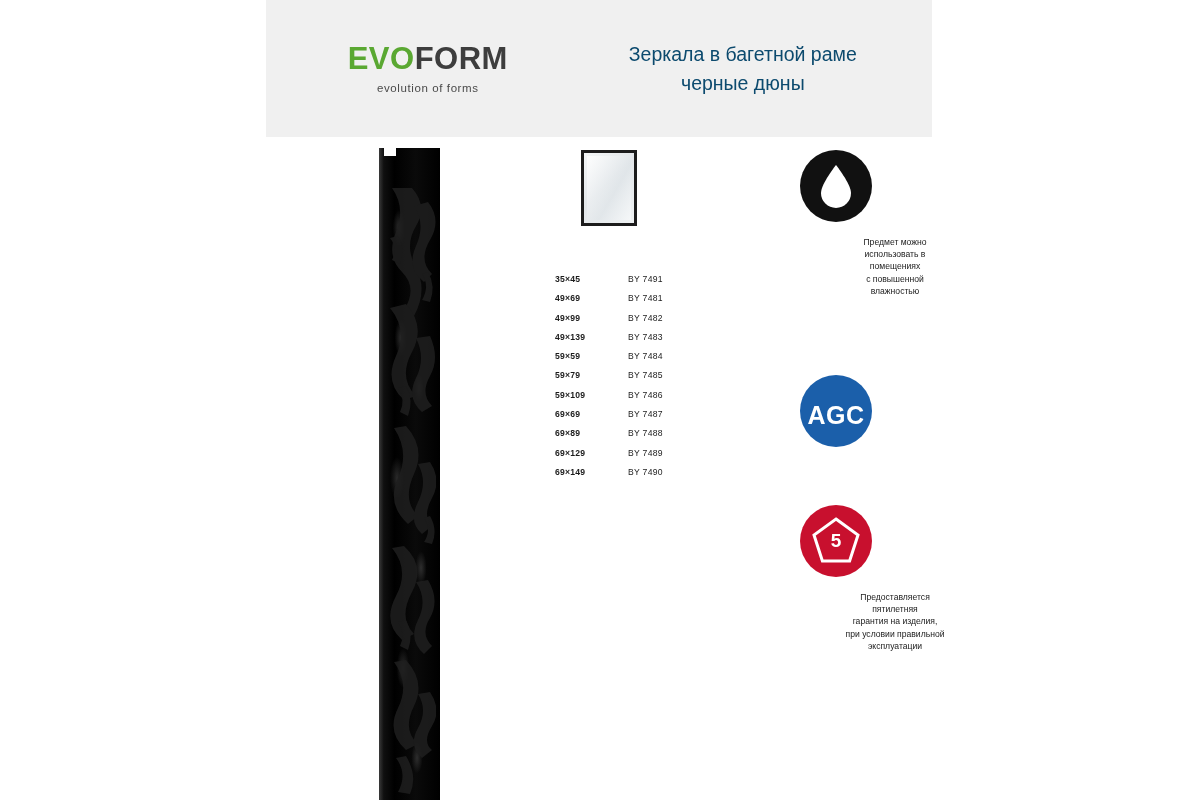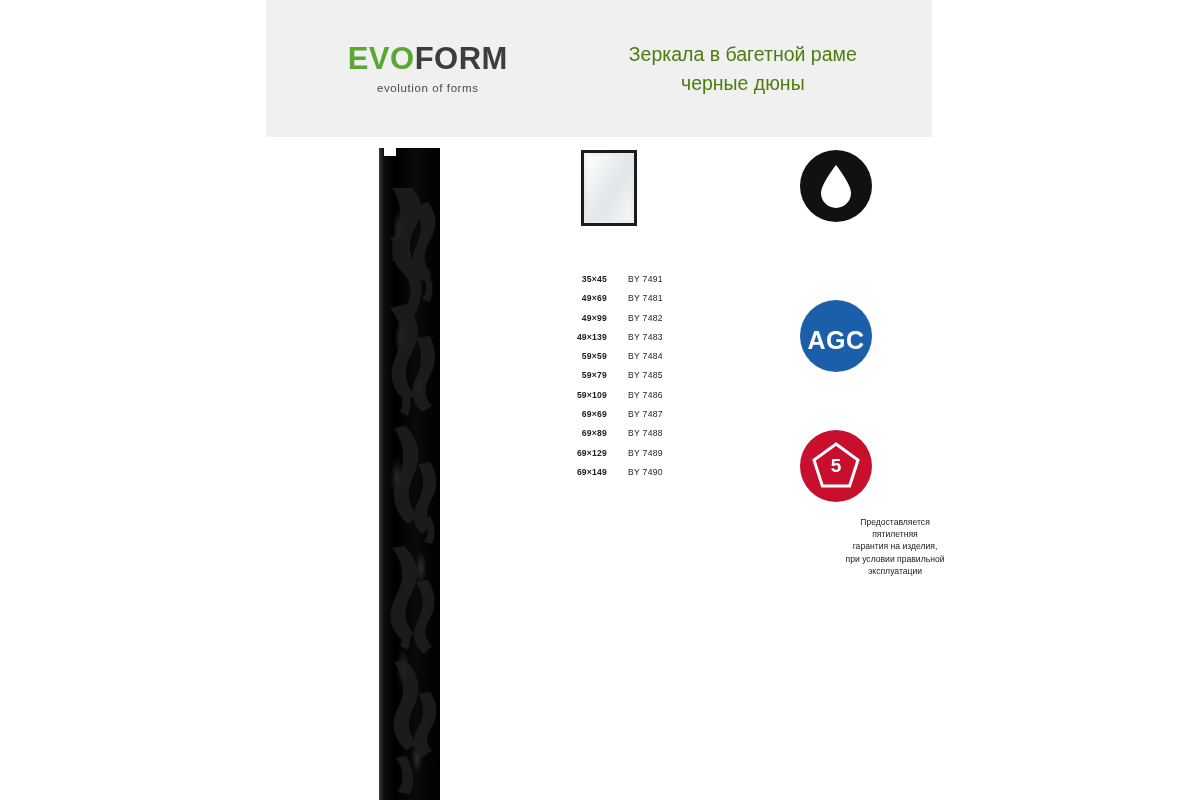--- a/index.html
+++ b/index.html
@@ -53,21 +53,21 @@
     height: 137px;
     background: #f0f0f0;
     display: flex;
     flex-direction: column;
     align-items: center;
     justify-content: center;
     text-align: center;
   }
   .header-title {
     font-size: 19.5px;
-    color: #4d7c0f;
+    color: #0c4a6e;
     line-height: 1.45;
     font-weight: normal;
   }
 
   
   .frame-sample {
     position: absolute;
     left: 379px;
     top: 148px;
     width: 61px;
@@ -147,21 +147,21 @@
   }
   .size-row {
     display: flex;
     align-items: baseline;
     height: 19.3px;
     font-size: 8.6px;
     color: #1b1b1b;
   }
   .size-dim {
     width: 52px;
-    text-align: right;
+    text-align: left;
     font-weight: bold;
     letter-spacing: 0.2px;
   }
   .size-code {
     margin-left: 21px;
     font-weight: normal;
     letter-spacing: 0.3px;
   }
 
   
@@ -294,20 +294,25 @@
 <div class="features">
 
   <div class="feature f1">
     <div class="feature-badge">
       <div class="badge-circle badge-water">
         <svg width="38" height="46" viewBox="0 0 38 46">
           <path d="M19 2 C19 2 4 21 4 30 a15 15 0 0 0 30 0 C34 21 19 2 19 2 z" fill="#ffffff"></path>
         </svg>
       </div>
     </div>
+    <div class="feature-text">Предмет можно
+использовать в
+помещениях
+с повышенной
+влажностью</div>
   </div>
 
   <div class="feature f2">
     <div class="feature-badge">
       <div class="badge-circle badge-agc">
         <span style="color:#ffffff;font-size:25px;font-weight:bold;letter-spacing:0.5px;font-family:'Liberation Sans',sans-serif;margin-top:8px;">AGC</span>
       </div>
     </div>
   </div>
 

